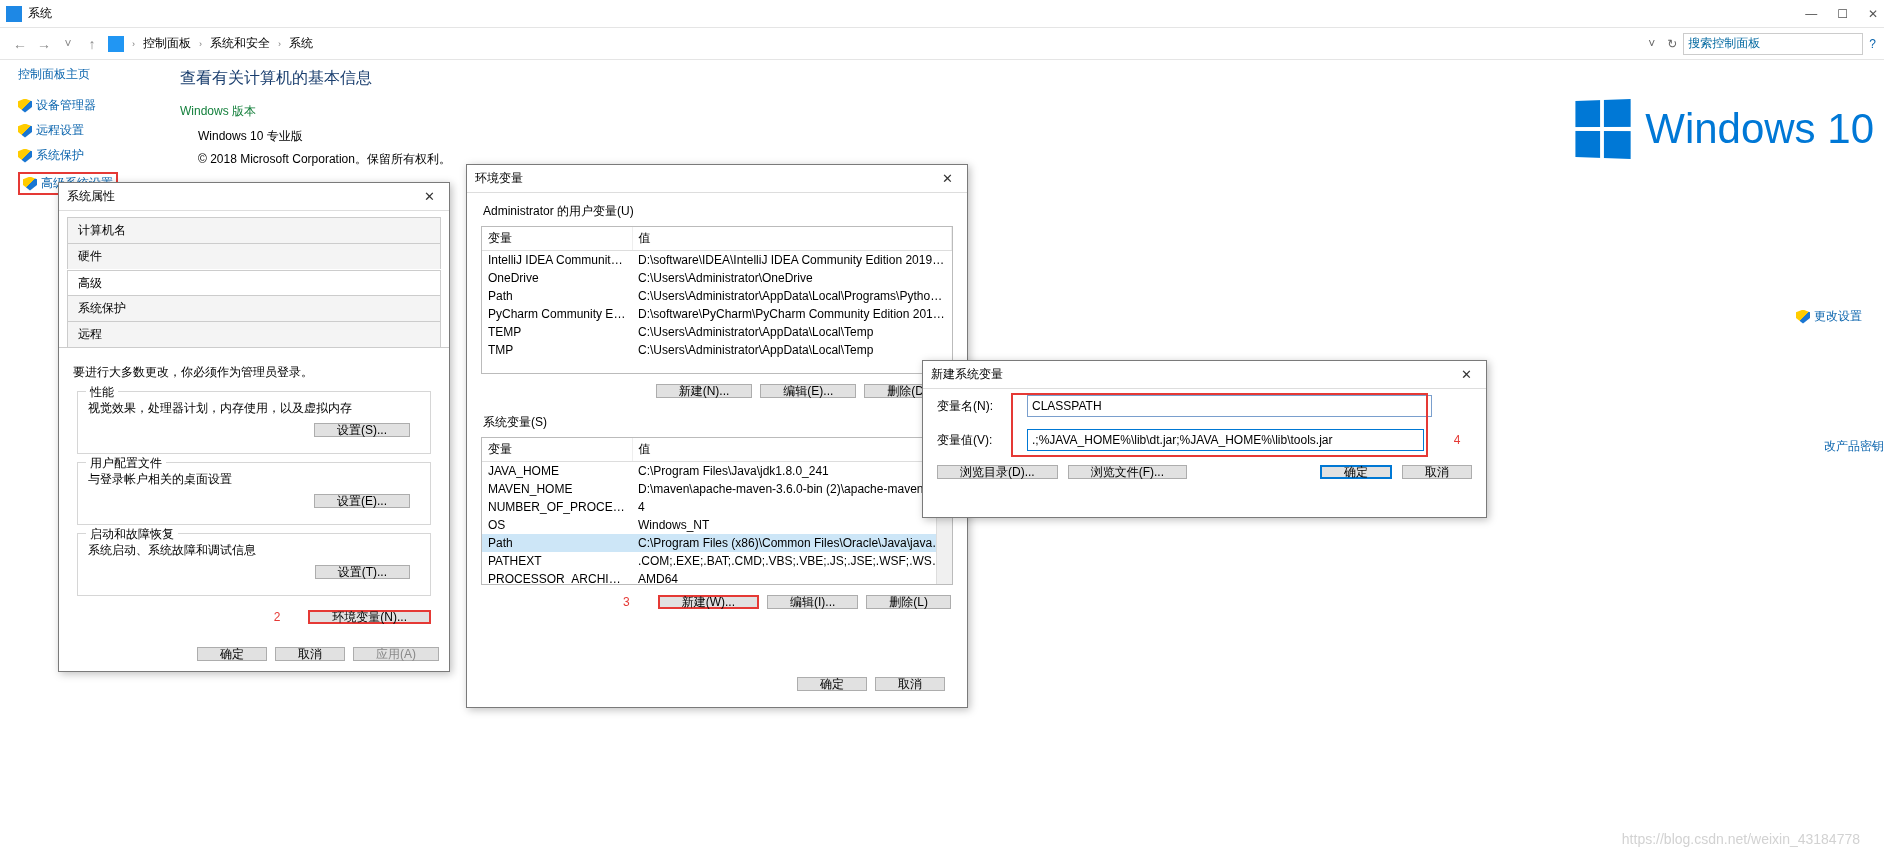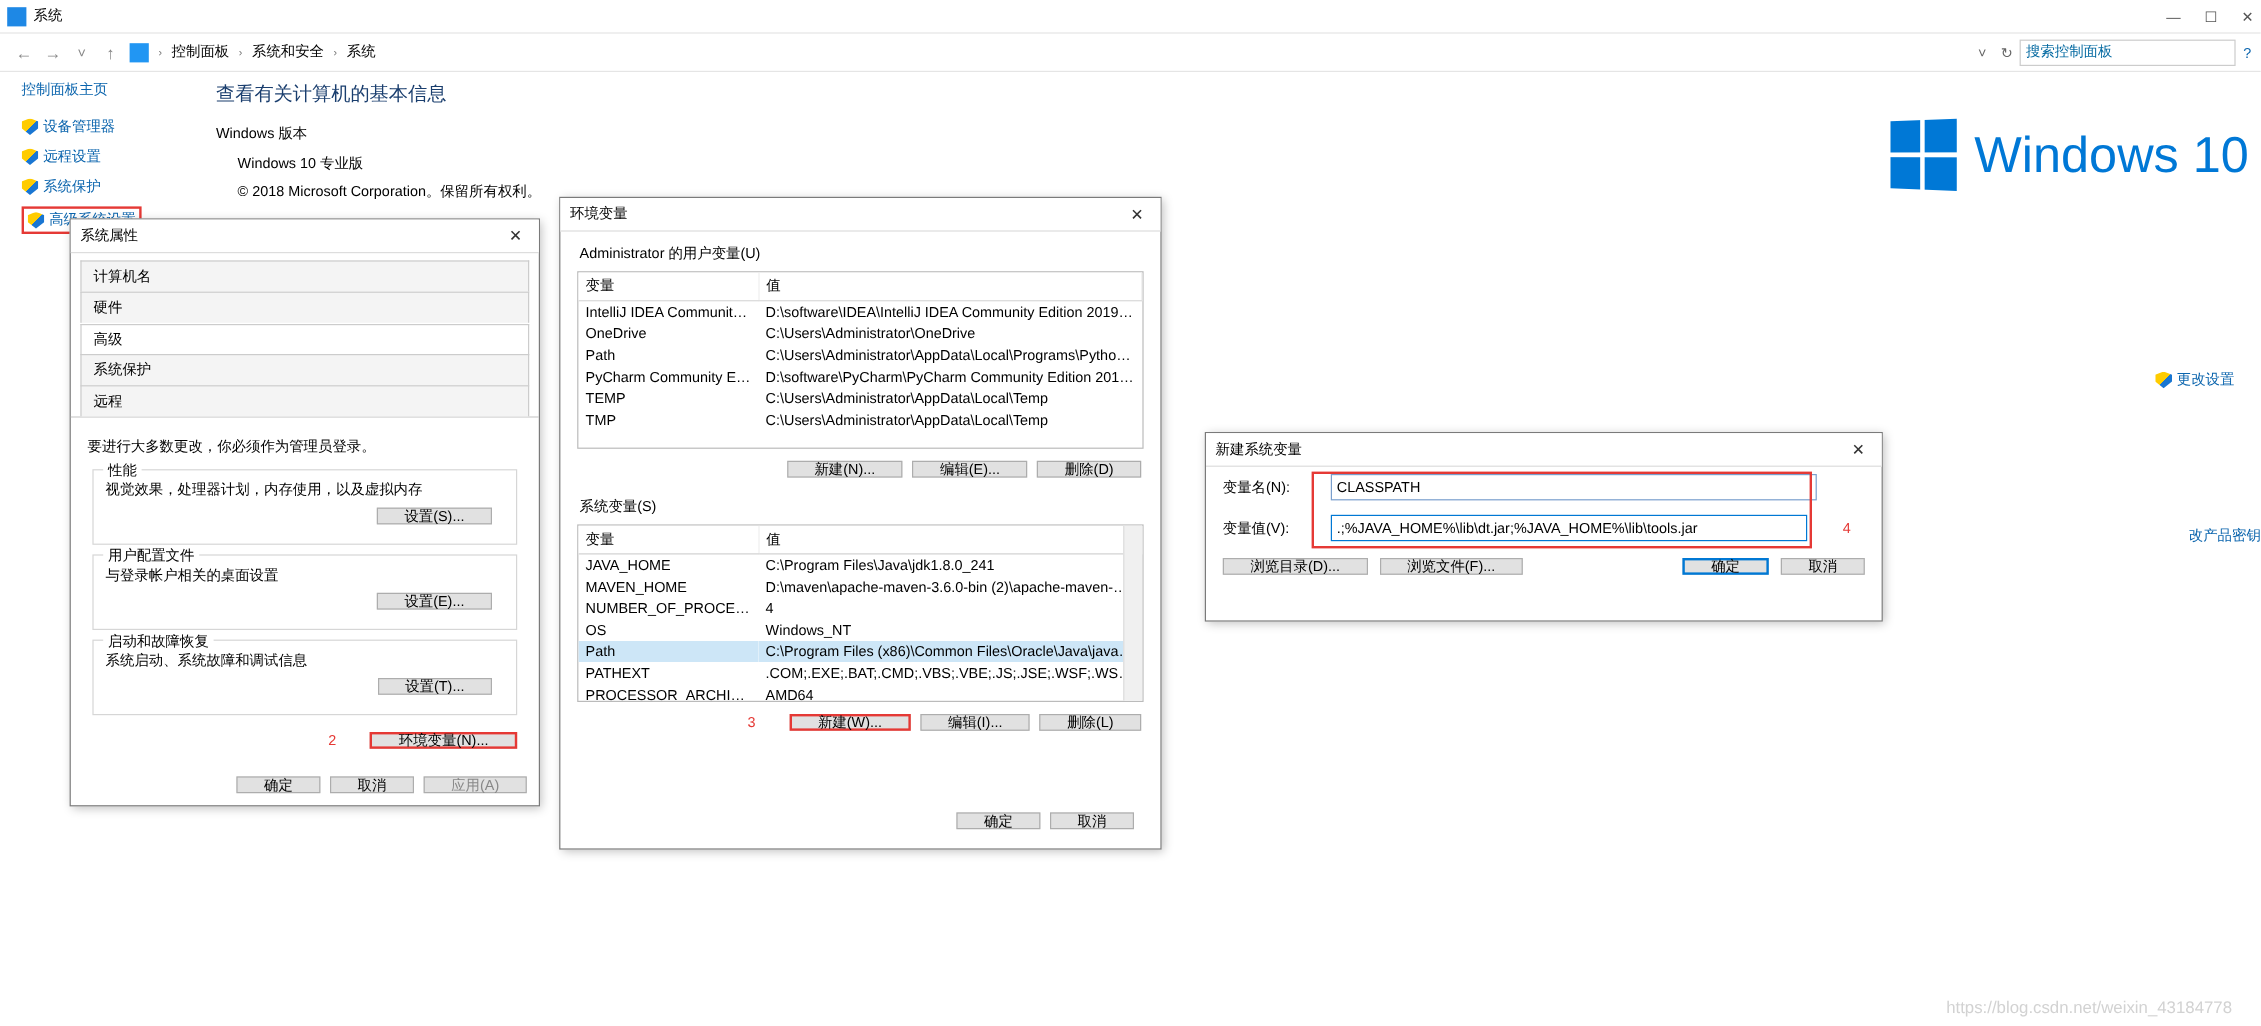--- a/index.html
+++ b/index.html
@@ -28,21 +28,21 @@
 .sidebar { position: absolute; left: 18px; top: 66px; width: 140px; }
 .sidebar .home { color: #0a64ad; margin-bottom: 14px; }
 .sidebar .link { display: flex; align-items: center; color: #0a64ad; margin-bottom: 8px; }
 .shield { width: 14px; height: 14px; margin-right: 4px; display: inline-block; background: linear-gradient(135deg,#ffcc00 50%,#1976d2 50%); clip-path: polygon(50% 0,100% 20%,100% 60%,50% 100%,0 60%,0 20%); }
 .sidebar .highlight { border: 2px solid #e53935; padding: 1px 3px; display: inline-flex; }
 .annotation { color: #e53935; margin-left: 8px; }
 
 
 .main { position: absolute; left: 180px; top: 68px; right: 20px; }
 .main h2 { color: #1a3e6e; font-size: 16px; font-weight: normal; margin-bottom: 14px; }
-.main .subhead { color: #000000; margin-bottom: 8px; }
+.main .subhead { color: #15803d; margin-bottom: 8px; }
 .main .indent { margin-left: 18px; margin-bottom: 6px; }
 
 
 .winlogo { position: absolute; right: 10px; top: 100px; display: flex; align-items: center; }
 .winlogo .sq { width: 58px; height: 58px; margin-right: 14px; display: grid; grid-template: 1fr 1fr/1fr 1fr; gap: 4px; transform: perspective(240px) rotateY(-18deg); }
 .winlogo .sq div { background: #0078d6; }
 .winlogo .txt { color: #0078d6; font-size: 42px; font-weight: 300; }
 
 .change-settings { position: absolute; right: 22px; top: 308px; color: #0a64ad; display: flex; align-items: center; }
 .product-key { position: absolute; right: 0px; top: 438px; color: #0a64ad; }
@@ -70,21 +70,21 @@
 #dlg-env { left: 466px; top: 164px; width: 502px; height: 544px; }
 .table-wrap { border: 1px solid #bbb; margin: 4px 14px; height: 148px; overflow: hidden; position: relative; }
 .tbl { width: 100%; border-collapse: collapse; }
 .tbl th { text-align: left; font-weight: normal; padding: 3px 6px; background: #fff; border-bottom: 1px solid #ddd; border-right: 1px solid #eee; }
 .tbl td { padding: 2px 6px; white-space: nowrap; overflow: hidden; text-overflow: ellipsis; max-width: 160px; }
 .tbl tr.sel td { background: #cde6f7; }
 .scrollhint { position: absolute; right: 0; top: 0; bottom: 0; width: 16px; background: #f0f0f0; border-left: 1px solid #ddd; }
 .section-label { padding: 10px 16px 2px; }
 
 
-#dlg-newvar { left: 1004px; top: 360px; width: 565px; height: 158px; }
+#dlg-newvar { left: 922px; top: 360px; width: 565px; height: 158px; }
 .form-row { display: flex; align-items: center; padding: 6px 14px; gap: 10px; }
 .form-row label { width: 80px; }
 .form-row input { flex: 1; height: 22px; border: 1px solid #7a9fcd; padding: 0 4px; }
 
 .watermark { position: absolute; right: 24px; bottom: 8px; color: #d2d2d2; font-size: 14px; pointer-events: none; }
 </style>
 </head>
 <body>
 
 <div class="titlebar">

